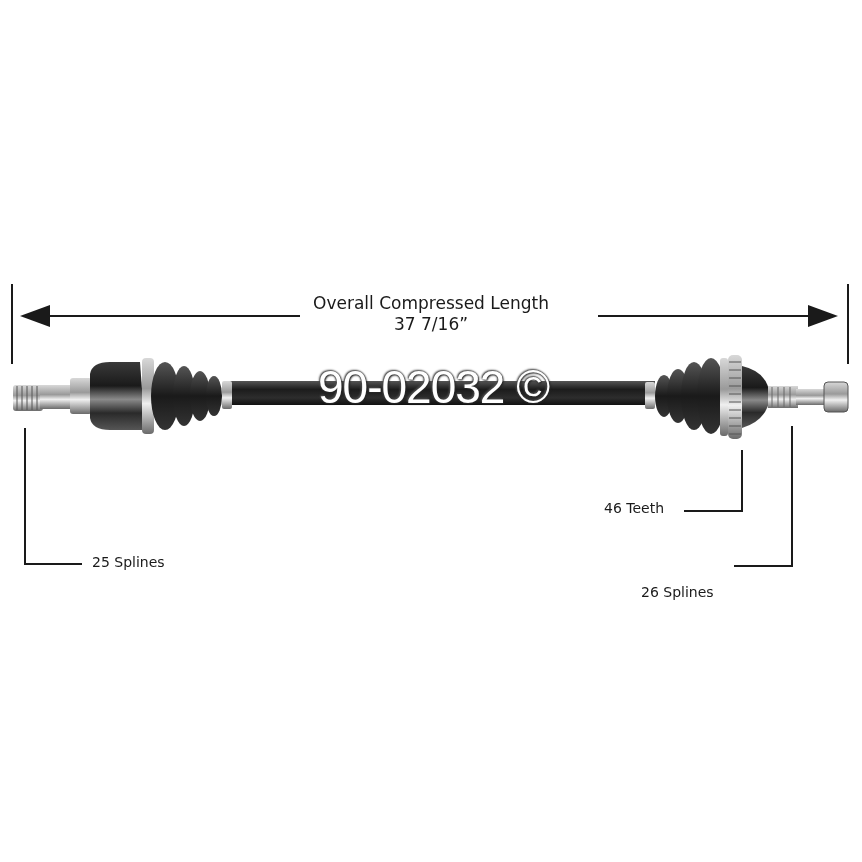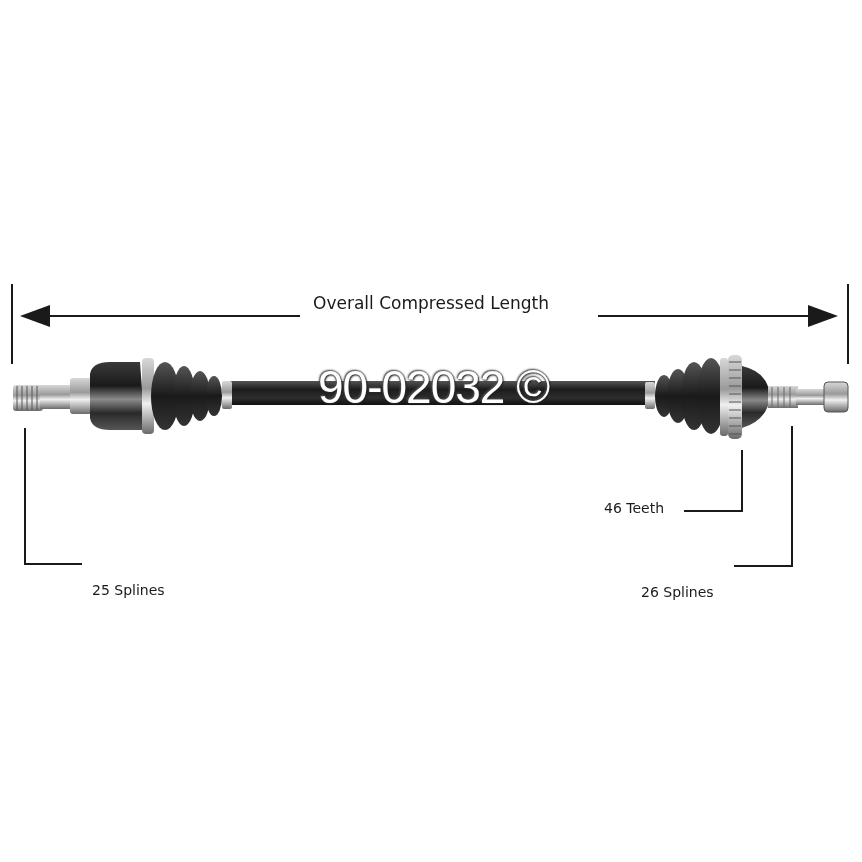--- a/index.html
+++ b/index.html
@@ -115,19 +115,20 @@
           <line x1="778" y1="387" x2="778" y2="407"></line>
         <line x1="784" y1="387" x2="784" y2="407"></line>
           <line x1="790" y1="387" x2="790" y2="407"></line>
       </g>
       <rect x="796" y="389" width="30" height="16" fill="url(#metalG)"></rect>
       <rect x="824" y="382" width="24" height="30" rx="4" fill="url(#metalG)" stroke="#555" stroke-width="1"></rect>
     </g>
   </svg>
 
   <div class="title" style="top:293px;">Overall Compressed Length</div>
+  <div class="title" style="top:314px;">37 7/16”</div>
 
   <div class="watermark">90-02032 ©</div>
 
-  <div class="label" style="left:92px; top:554px;margin-top:28px;">25 Splines</div>
+  <div class="label" style="left:92px; top:554px;">25 Splines</div>
   <div class="label" style="left:604px; top:500px;">46 Teeth</div>
   <div class="label" style="left:641px; top:584px;">26 Splines</div>
 </div>
 
 </body></html>

